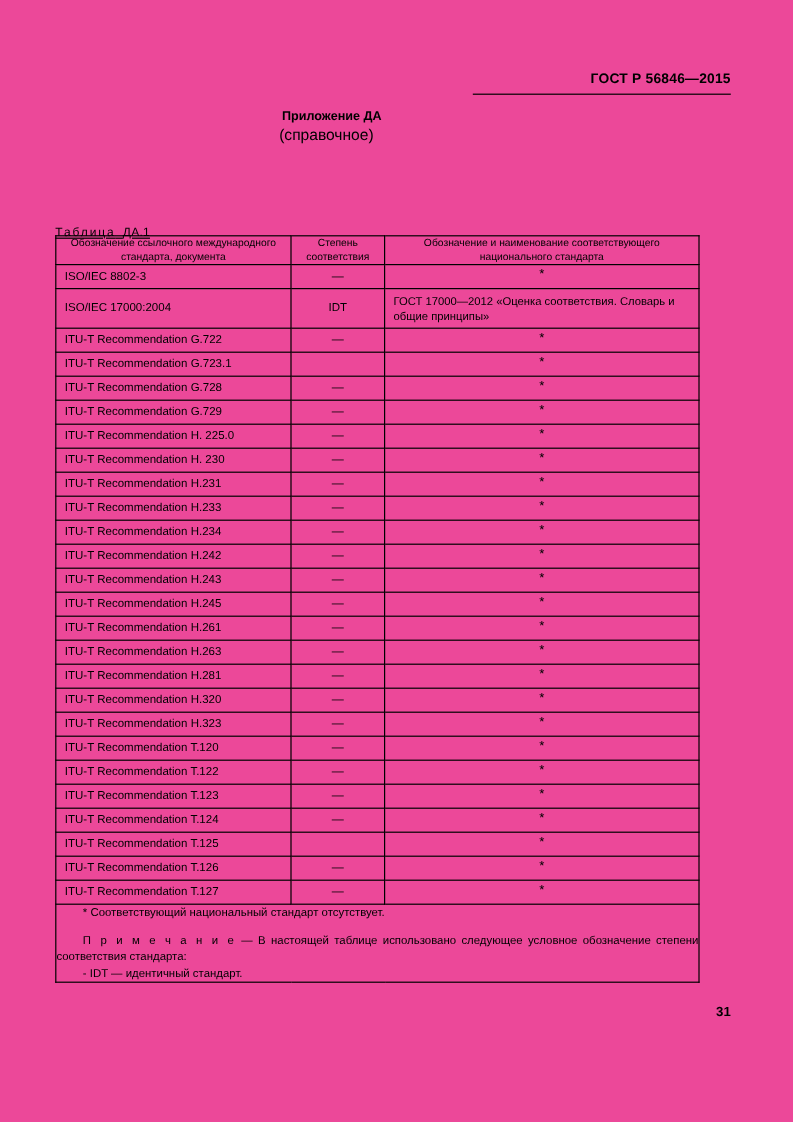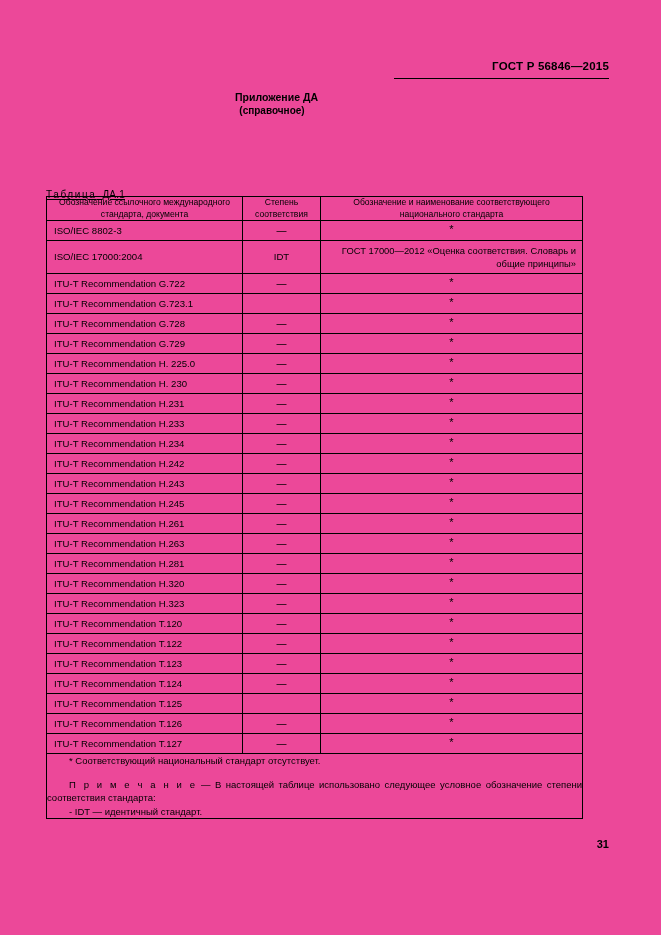--- a/index.html
+++ b/index.html
@@ -47,22 +47,22 @@
     text-align: center;
     font-size: 10.5px;
     font-weight: bold;
   }
   .annex-sub {
     position: absolute;
     top: 105px;
     left: 0;
     width: 544px;
     text-align: center;
-    font-size: 10px;
-    font-weight: bold;
+    font-size: 13px;
+    font-weight: normal;
   }
 
   .main-title {
     position: absolute;
     top: 139px;
     left: 70px;
     width: 521px;
     text-align: center;
     font-size: 11px;
     font-weight: bold;
@@ -122,21 +122,21 @@
     font-size: 9.6px;
     text-align: center;
     line-height: 12px;
   }
   tbody td.c-nat {
     font-size: 9.4px;
     text-align: center;
     line-height: 13px;
   }
   tbody td.c-nat.left {
-    text-align: right;
+    text-align: left;
     padding: 3px 6px 3px 7px;
   }
   .dash {
     font-size: 10px;
     letter-spacing: 0;
   }
   .star {
     font-size: 11px;
     line-height: 6px;
     vertical-align: top;

